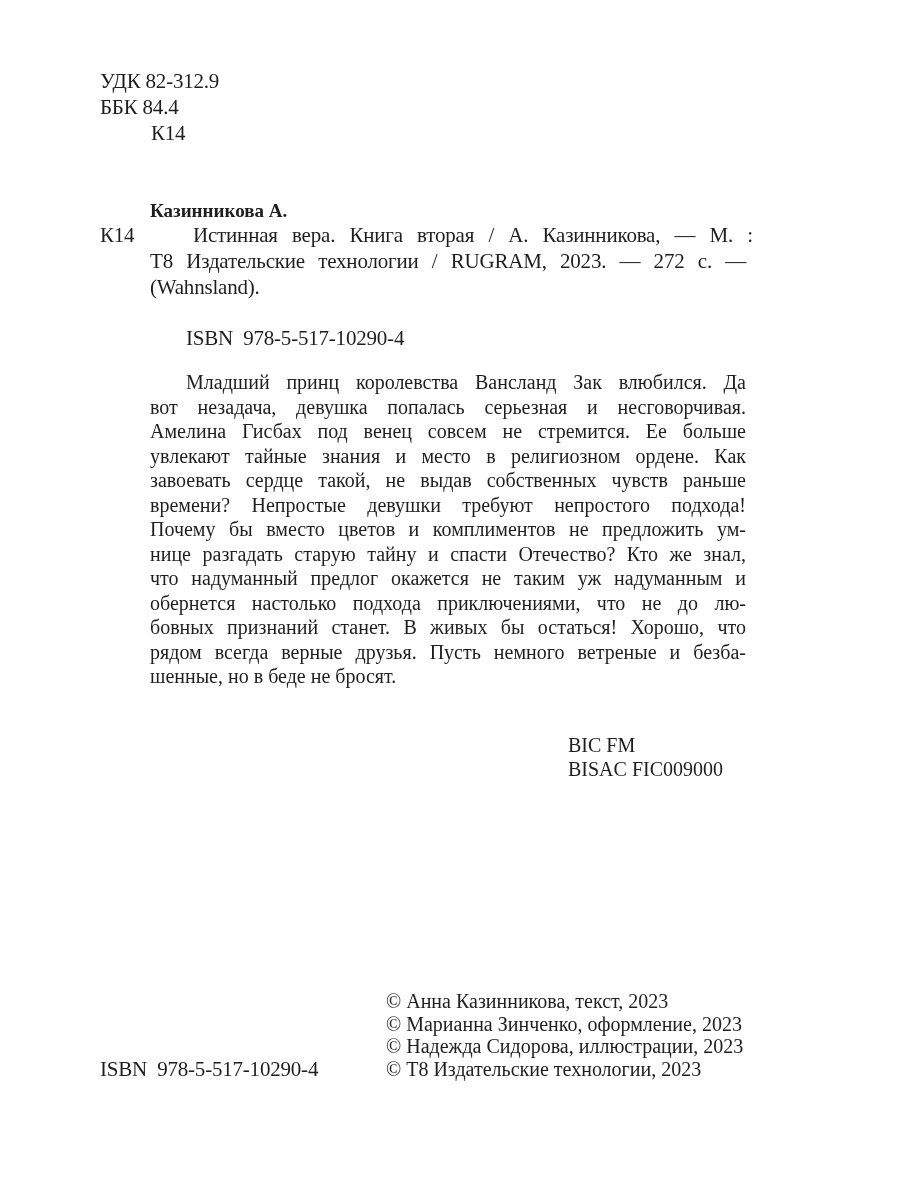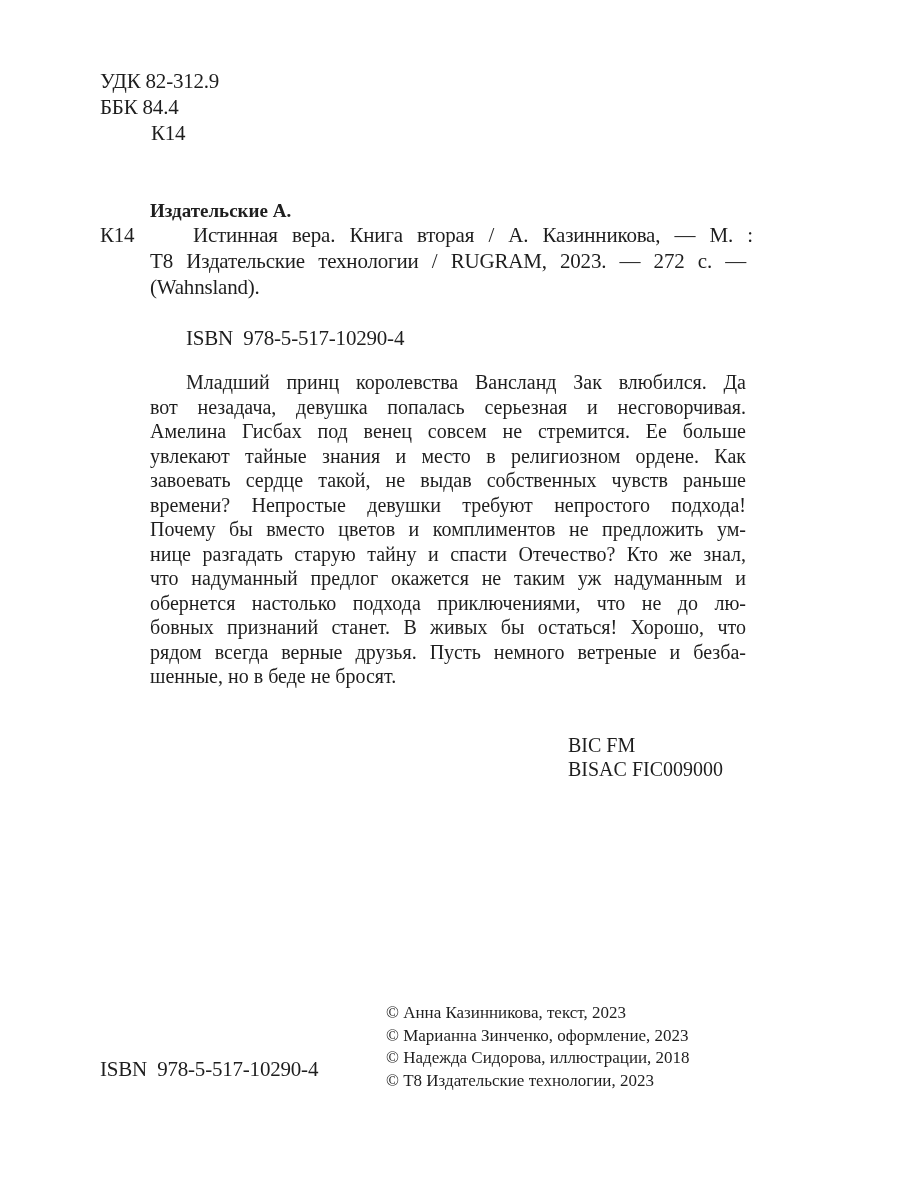--- a/index.html
+++ b/index.html
@@ -7,30 +7,30 @@
     width: 900px; height: 1200px; background: #ffffff; position: relative; overflow: hidden;
     font-family: "Liberation Serif", "DejaVu Serif", serif; color: #1e1e1e;
   }
   .abs { position: absolute; white-space: nowrap; }
   .cls { font-size: 21px; line-height: 26px; letter-spacing: -0.2px; }
   .author { font-family: "Liberation Serif", serif; font-weight: bold; font-size: 19px; }
   .body-text { font-size: 20px; line-height: 24.5px; }
   .just { white-space: normal; text-align: justify; text-align-last: justify; }
   .line { display: block; height: 24.5px; }
   .bic { font-size: 20px; line-height: 24px; }
-  .copy { font-size: 17px; line-height: 22.5px; margin-top: 12px; }
+  .copy { font-size: 20px; line-height: 22.5px; }
 </style>
 </head>
 <body>
 
 <div class="abs cls" style="left:100px; top:68px;">УДК 82-312.9</div>
 <div class="abs cls" style="left:100px; top:94px;">ББК 84.4</div>
 <div class="abs cls" style="left:151px; top:120px;">К14</div>
 
-<div class="abs author" style="left:150px; top:200px;">Издательские А.</div>
+<div class="abs author" style="left:150px; top:200px;">Казинникова А.</div>
 <div class="abs cls" style="left:100px; top:222px;">К14</div>
 <div class="abs cls just" style="left:193px; top:222px; width:560px;">Истинная вера. Книга вторая / А. Казинникова, — М. :</div>
 <div class="abs cls just" style="left:150px; top:248px; width:596px;">Т8 Издательские технологии / RUGRAM, 2023. — 272 с. —</div>
 <div class="abs cls" style="left:150px; top:274px;">(Wahnsland).</div>
 
 <div class="abs cls" style="left:186px; top:325px; white-space:pre;">ISBN  978-5-517-10290-4</div>
 
 <div class="abs body-text" style="left:150px; top:370px; width:596px;">
   <span class="line just" style="padding-left:36px;">Младший принц королевства Вансланд Зак влюбился. Да</span>
   <span class="line just">вот незадача, девушка попалась серьезная и несговорчивая.</span>
@@ -47,15 +47,15 @@
   <span class="line" style="text-align:left;">шенные, но в беде не бросят.</span>
 </div>
 
 <div class="abs bic" style="left:568px; top:733px;">BIC FM</div>
 <div class="abs bic" style="left:568px; top:757px;">BISAC FIC009000</div>
 
 <div class="abs cls" style="left:100px; top:1056px; white-space:pre;">ISBN  978-5-517-10290-4</div>
 <div class="abs copy" style="left:386px; top:990px;">
   <div>© Анна Казинникова, текст, 2023</div>
   <div>© Марианна Зинченко, оформление, 2023</div>
-  <div>© Надежда Сидорова, иллюстрации, 2018</div>
+  <div>© Надежда Сидорова, иллюстрации, 2023</div>
   <div>© Т8 Издательские технологии, 2023</div>
 </div>
 
 </body></html>

